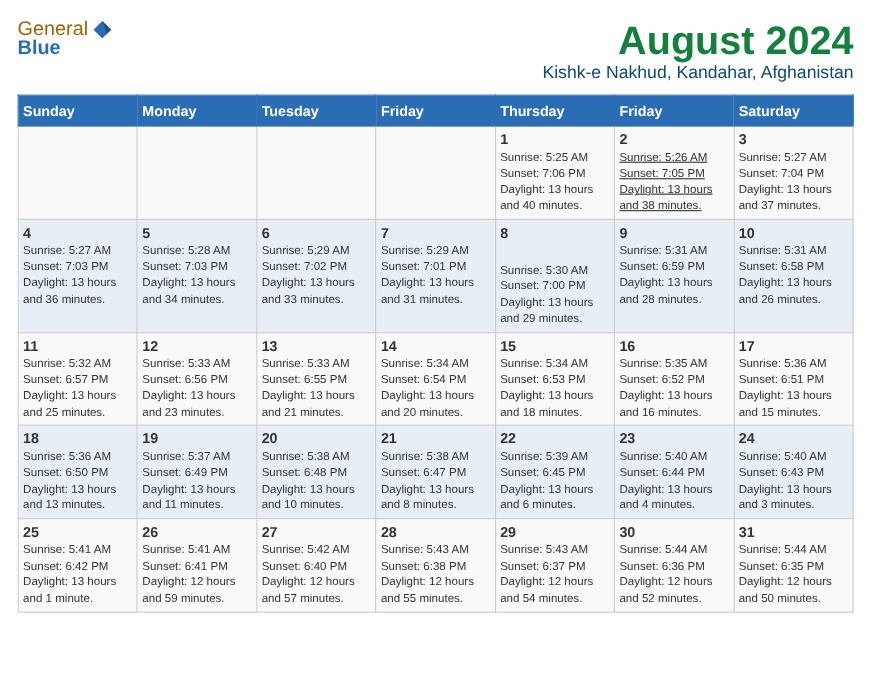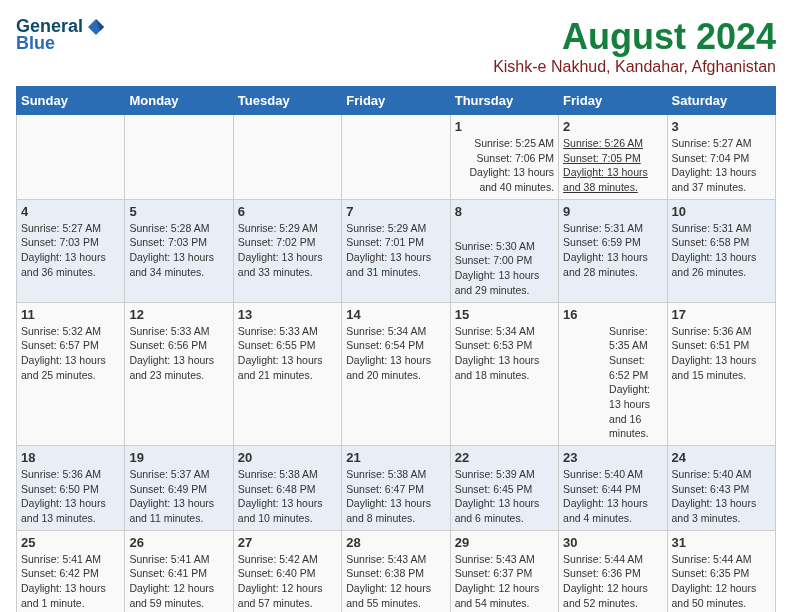--- a/index.html
+++ b/index.html
@@ -30,21 +30,21 @@
       text-align: right;
     }
     .title-block h1 {
       font-size: 36px;
       font-weight: bold;
       color: #15803d;
     }
     .title-block h2 {
       font-size: 16px;
       font-weight: normal;
-      color: #7f1d1d;
+      color: #0c4a6e;
     }
     table {
       width: 100%;
       border-collapse: collapse;
       font-size: 11px;
     }
     thead tr {
       background-color: #2a6db5;
       color: #fff;
     }
@@ -81,21 +81,21 @@
       line-height: 1.4;
       color: #333;
     }
   </style>
 </head>
 <body>
 
 <div class="header">
   <div class="logo">
     <div class="logo-row">
-      <span style="font-size:18px;font-weight:bold;color:#0c4a6e;">General</span>
+      <span style="font-size:18px;font-weight:normal;color:#a16207;">General</span>
       <svg width="20" height="20" viewBox="0 0 20 20" style="margin-left:1px;">
         <polygon points="10,2 18,10 10,18 2,10" fill="#2a6db5"></polygon>
         <polygon points="10,2 18,10 14,14" fill="#1a4d8a"></polygon>
       </svg>
     </div>
     <span style="font-size:18px;font-weight:bold;color:#2a6db5;margin-top:-4px;">Blue</span>
   </div>
   <div class="title-block">
     <h1>August 2024</h1>
     <h2>Kishk-e Nakhud, Kandahar, Afghanistan</h2>
@@ -115,21 +115,21 @@
       </tr>
   </thead>
   <tbody id="calendar-body">
   <tr>
         <td>&nbsp;</td>
         <td>&nbsp;</td>
         <td>&nbsp;</td>
         <td>&nbsp;</td>
         <td>
           <span class="day-num">1</span>
-          <div class="day-info" style="white-space: pre-line; text-align: right;">Sunrise: 5:25 AM
+          <div class="day-info" style="white-space: pre-line;">Sunrise: 5:25 AM
 Sunset: 7:06 PM
 Daylight: 13 hours
 and 40 minutes.</div>
         </td>
         <td>
           <span class="day-num">2</span>
           <div class="day-info" style="white-space: pre-line; text-decoration: underline;">Sunrise: 5:26 AM
 Sunset: 7:05 PM
 Daylight: 13 hours
 and 38 minutes.</div>
@@ -224,21 +224,21 @@
         </td>
         <td>
           <span class="day-num">15</span>
           <div class="day-info" style="white-space: pre-line;">Sunrise: 5:34 AM
 Sunset: 6:53 PM
 Daylight: 13 hours
 and 18 minutes.</div>
         </td>
         <td>
           <span class="day-num">16</span>
-          <div class="day-info" style="white-space: pre-line; margin-left: 46px;">Sunrise: 5:35 AM
+          <div class="day-info" style="white-space: pre-line;">Sunrise: 5:35 AM
 Sunset: 6:52 PM
 Daylight: 13 hours
 and 16 minutes.</div>
         </td>
         <td>
           <span class="day-num">17</span>
           <div class="day-info" style="white-space: pre-line;">Sunrise: 5:36 AM
 Sunset: 6:51 PM
 Daylight: 13 hours
 and 15 minutes.</div>

